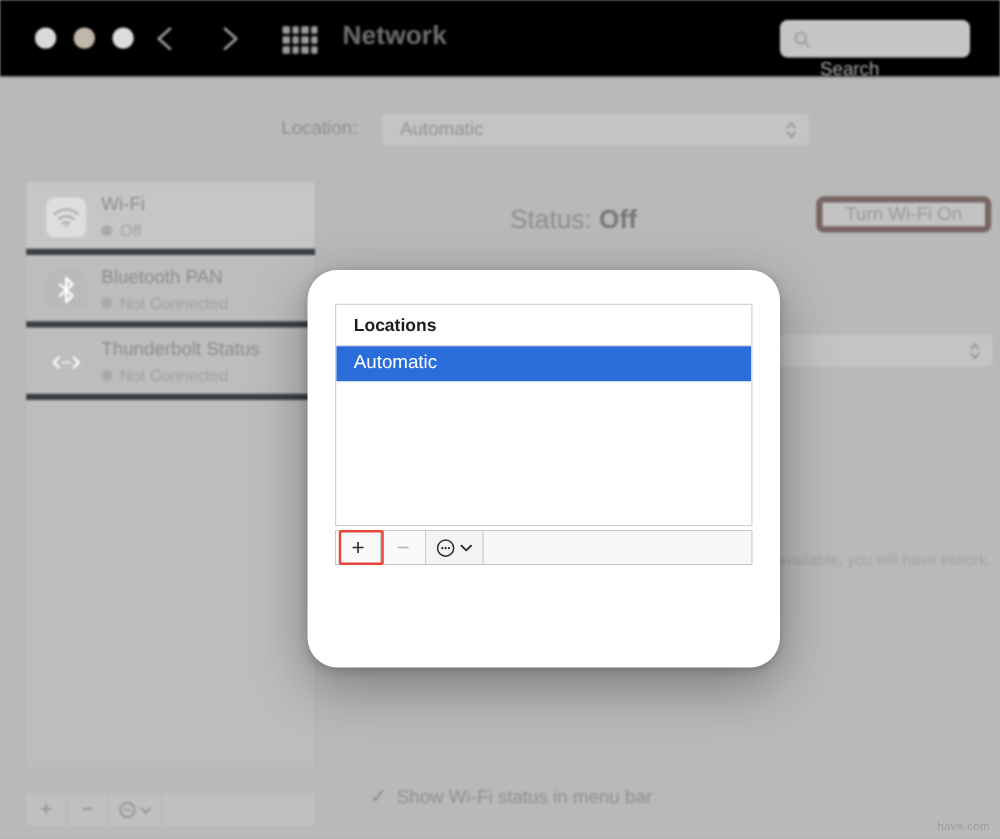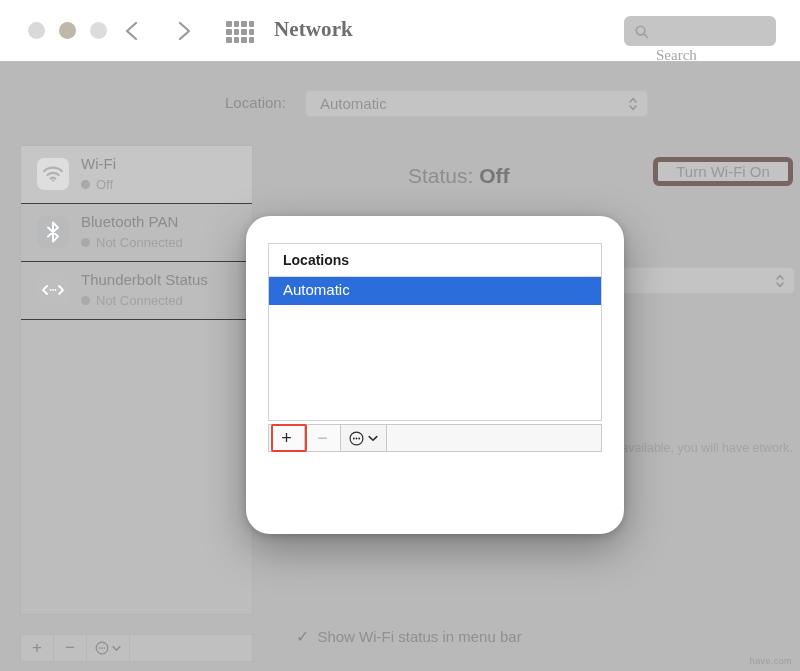--- a/index.html
+++ b/index.html
@@ -14,23 +14,22 @@
   
   #backdrop {
     position: absolute; inset: 0;
     background: #b9b9b9;
     filter: blur(0.7px) saturate(0.12) brightness(1.0);
   }
 
   
   .toolbar {
     position: absolute; left: 0; top: 0; width: 800px; height: 62px;
-    background: #ffffff;
+    background: #000000;
     border-bottom: 1px solid #bdbdbd;
-    font-family: Liberation Serif, serif;
   }
   .lights { position: absolute; left: 28px; top: 22px; display: flex; gap: 14px; }
   .light { width: 17px; height: 17px; border-radius: 50%; }
   .light.red   { background: #d9d9d9; }
   .light.amber { background: #f0b537; }
   .light.green { background: #dcdcdc; }
 
   .navbtn {
     position: absolute; top: 14px; width: 34px; height: 34px;
     color: #9a9a9a;
@@ -87,21 +86,21 @@
 
   
   .sidebar {
     position: absolute; left: 20px; top: 145px;
     width: 233px; height: 470px;
     background: #bdbdbd; border: 1px solid #b5b5b5;
   }
   .nif {
     position: relative; height: 58px;
     padding: 9px 0 0 16px;
-    border-bottom: 1px solid #0c4a6e;
+    border-bottom: 5px solid #0c4a6e;
   }
   .nif.selected { background: #c6c6c6; }
   .nif-icon {
     position: absolute; left: 16px; top: 12px;
     width: 32px; height: 32px; border-radius: 7px;
     display: flex; align-items: center; justify-content: center;
   }
   .nif-icon.wifi { background: #dedede; }
   .nif-icon.bt   { background: #a9bcd2; }
   .nif-icon.tb   { background: #bebebe; }

